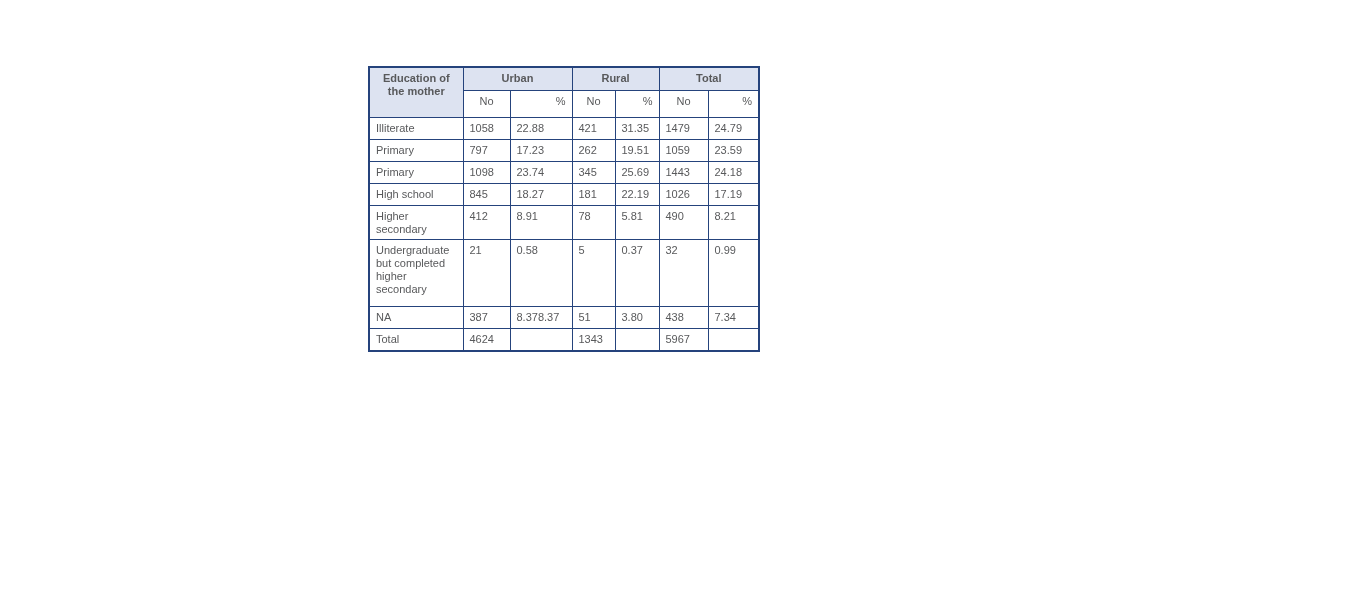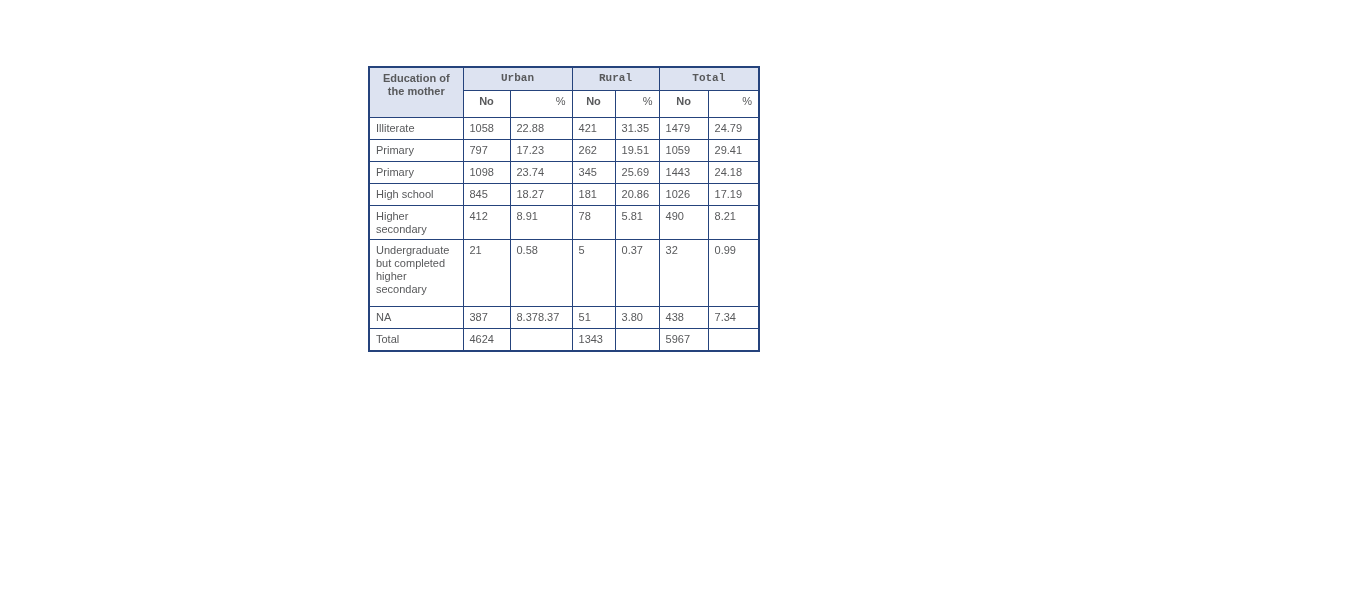--- a/index.html
+++ b/index.html
@@ -43,27 +43,26 @@
     font-size: 11.5px;
     line-height: 14px;
   }
   th.group-head {
     background: #dde3f1;
     color: #2d4d9e;
     font-weight: bold;
     vertical-align: middle;
     height: 15px;
     font-size: 11.5px;
-    font-family: Liberation Mono, monospace;
   }
   td.sub-no {
     text-align: center;
     height: 19px;
     vertical-align: middle;
-    font-weight: bold;
+    font-weight: normal;
   }
   td.sub-pct {
     text-align: right;
     height: 19px;
     vertical-align: middle;
     font-weight: normal;
   }
   td.row-label { text-align: left; }
   td.num { }
   tr.r-single td { height: 14px; }
@@ -119,37 +118,37 @@
         <td class="num">1479</td>
         <td class="num">24.79</td>
       </tr>
       <tr class="r-single">
         <td class="row-label">Primary</td>
         <td class="num">797</td>
         <td class="num">17.23</td>
         <td class="num">262</td>
         <td class="num">19.51</td>
         <td class="num">1059</td>
-        <td class="num">29.41</td>
+        <td class="num">23.59</td>
       </tr>
       <tr class="r-single">
         <td class="row-label">Primary</td>
         <td class="num">1098</td>
         <td class="num">23.74</td>
         <td class="num">345</td>
         <td class="num">25.69</td>
         <td class="num">1443</td>
         <td class="num">24.18</td>
       </tr>
       <tr class="r-single">
         <td class="row-label">High school</td>
         <td class="num">845</td>
         <td class="num">18.27</td>
         <td class="num">181</td>
-        <td class="num">20.86</td>
+        <td class="num">22.19</td>
         <td class="num">1026</td>
         <td class="num">17.19</td>
       </tr>
       <tr>
         <td class="row-label">Higher secondary</td>
         <td class="num">412</td>
         <td class="num">8.91</td>
         <td class="num">78</td>
         <td class="num">5.81</td>
         <td class="num">490</td>

